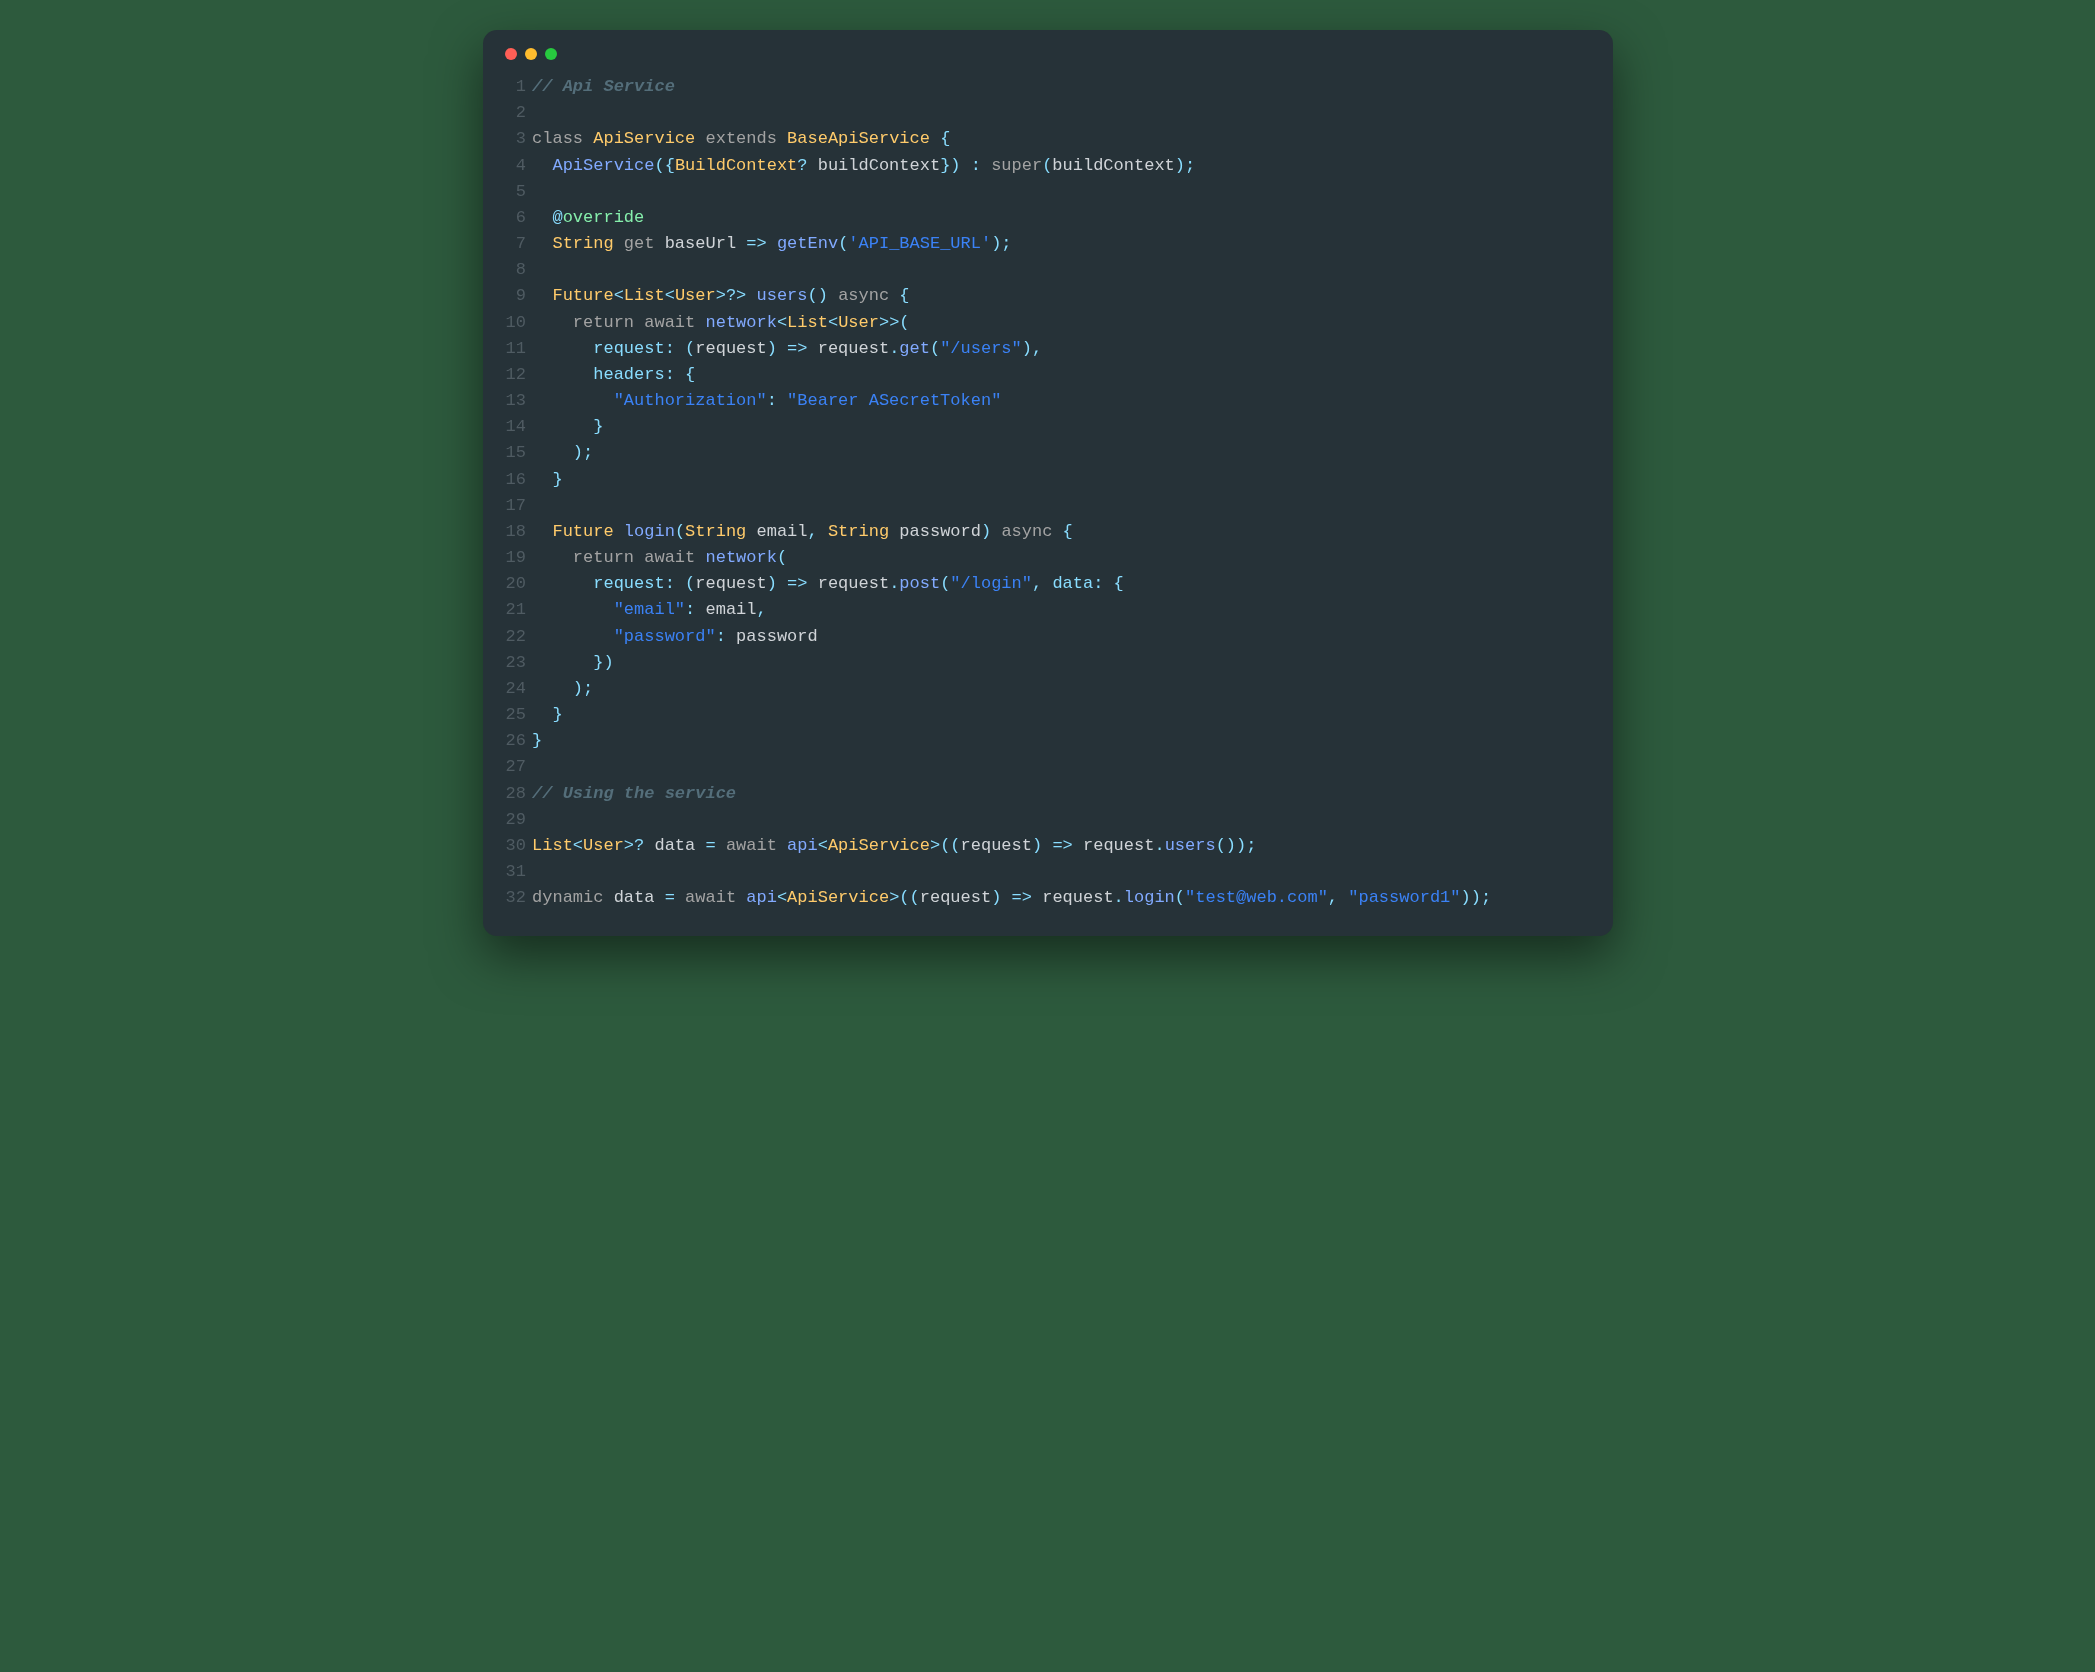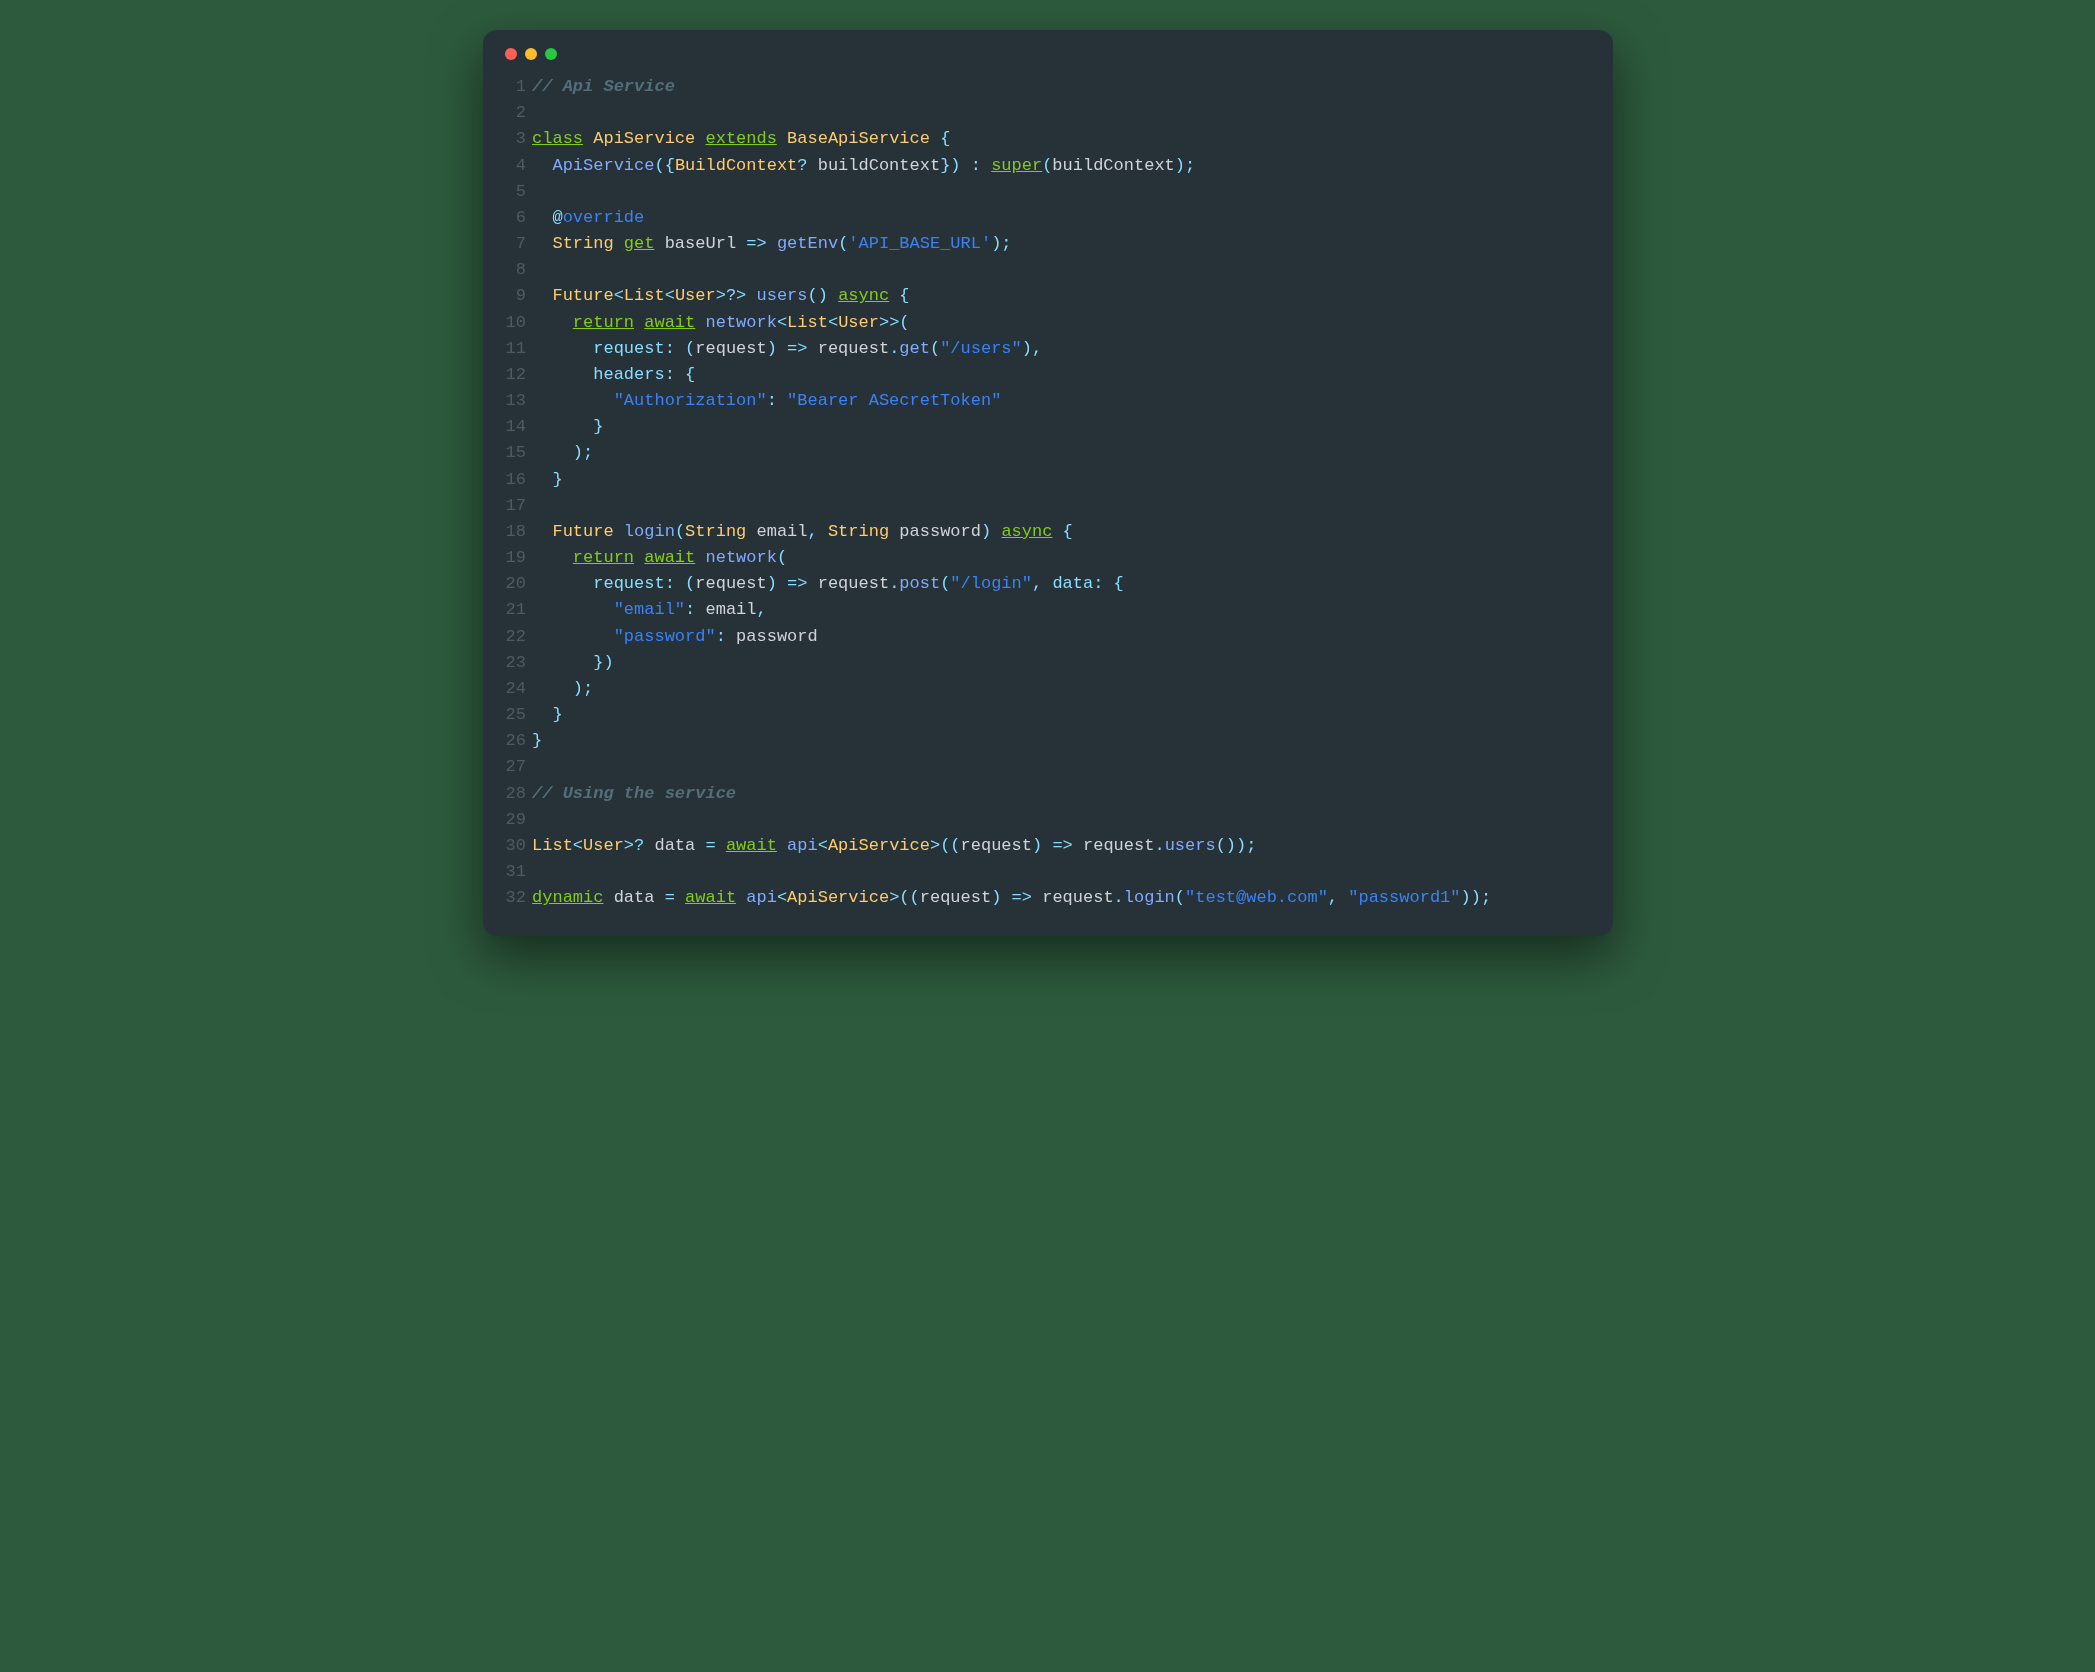--- a/index.html
+++ b/index.html
@@ -56,28 +56,28 @@
     text-align: right;
     user-select: none;
     flex-shrink: 0;
   }
   .content {
     padding-left: 0.6ch;
   }
 
   
   .cm  { color: #546e7a; font-style: italic; font-weight: bold; }   
-  .kw  { color: #84cc16; text-decoration: underline; }                        
+  .kw  { color: #a3a3a3; }                        
   .ty  { color: #ffcb6b; }                        
   .fn  { color: #82aaff; }                        
   .id  { color: #d0d4d8; }                        
   .pn  { color: #89ddff; }                        
   .st  { color: #3b82f6; }                        
   .at  { color: #89ddff; }                        
-  .nm  { color: #3b82f6; }                        
+  .nm  { color: #86efac; }                        
   .named { color: #89ddff; }                      
 </style>
 </head>
 <body>
 
 <div class="window">
   <div class="traffic-lights">
     <div class="dot red"></div>
     <div class="dot yellow"></div>
     <div class="dot green"></div>

